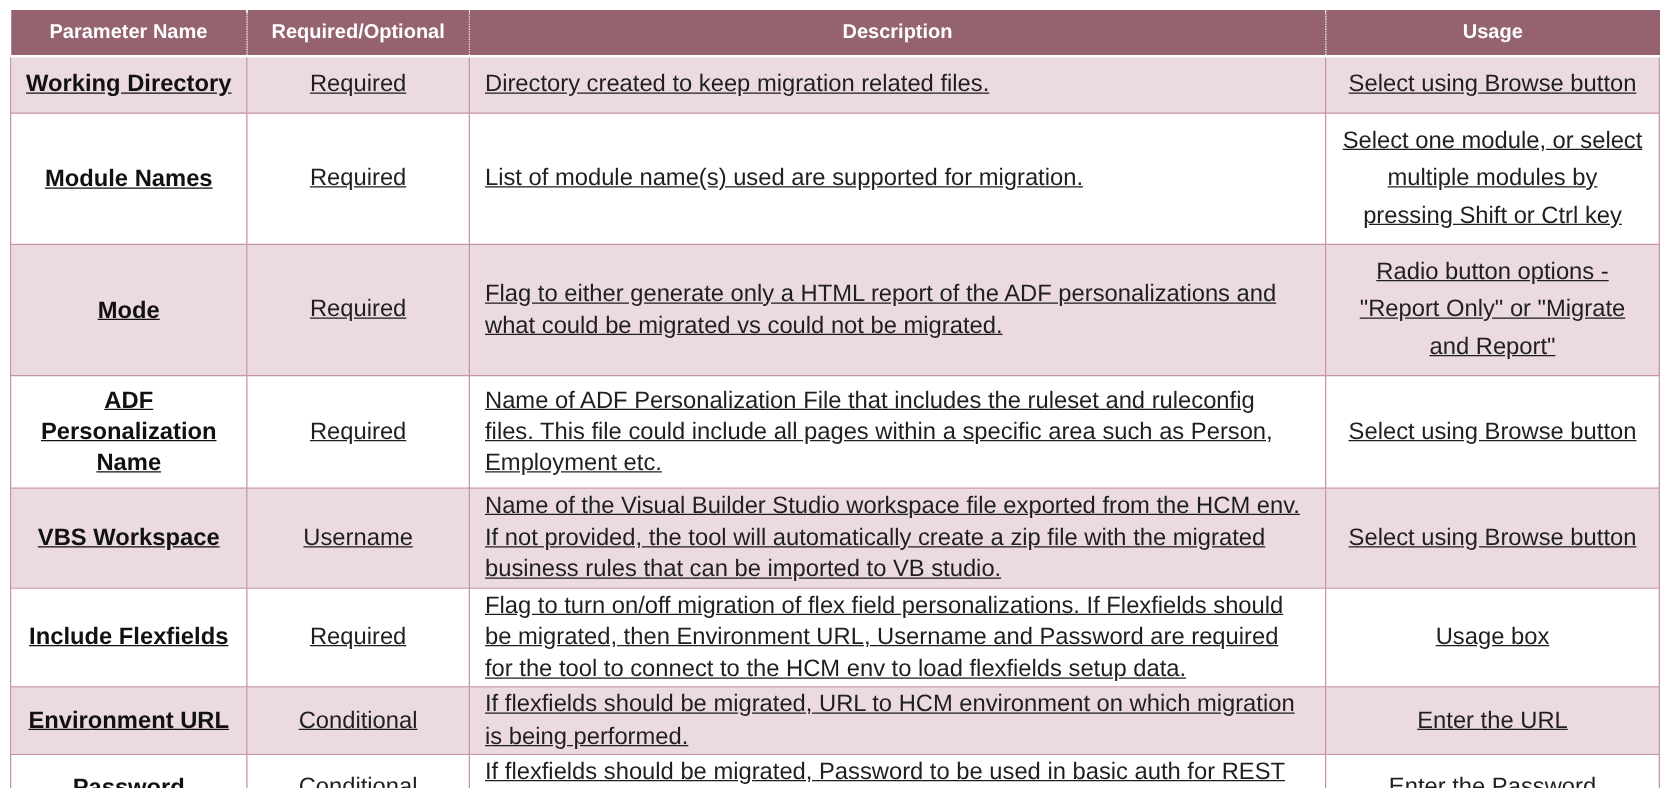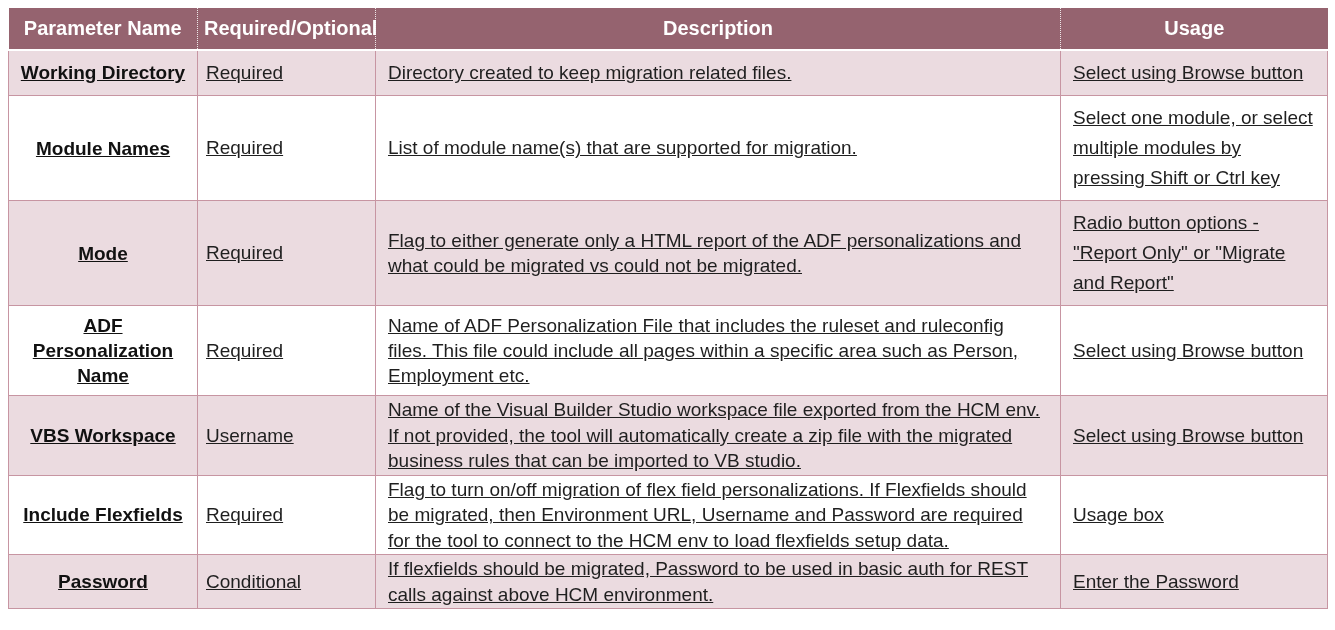--- a/index.html
+++ b/index.html
@@ -18,21 +18,21 @@
   }
   table{
     width:1319px;
     border-collapse:collapse;
     table-layout:fixed;
   }
   thead th{
     background:var(--header-bg);
     color:var(--header-text);
     font-weight:bold;
-    font-size:20px;
+    font-size:16px;
     text-align:center;
     padding:9px 6px;
     border:none;
   }
   thead th + th{
     border-left:1px dotted rgba(255,255,255,0.85);
   }
   thead tr{
     border-bottom:2px solid #FFFFFF;
   }
@@ -47,31 +47,32 @@
   tbody tr:nth-child(odd){background:var(--row-alt-bg);}
   td.c-param{
     font-weight:bold;
     color:#111111;
     text-align:center;
     white-space:pre-line;
     line-height:1.32;
     padding:7px 8px;
   }
   td.c-req{
+    text-align:center;
     padding:7px 8px;
   }
   td.c-desc{
     padding:1px 12px;
     line-height:1.34;
     text-align:left;
   }
   td.c-usage{
     padding:7px 12px;
     line-height:1.58;
-    text-align:left;
+    text-align:center;
   }
 </style>
 </head>
 <body>
 
 <table>
   <colgroup>
     <col style="width:189px">
     <col style="width:178px">
     <col style="width:685px">
@@ -89,21 +90,21 @@
   <tr>
     <td class="c-param">Working Directory</td>
     <td class="c-req">Required</td>
     <td class="c-desc">Directory created to keep migration related files.</td>
     <td class="c-usage">Select using Browse button</td>
   </tr>
 
   <tr>
     <td class="c-param">Module Names</td>
     <td class="c-req">Required</td>
-    <td class="c-desc">List of module name(s) that are supported for migration.</td>
+    <td class="c-desc">List of module name(s) used are supported for migration.</td>
     <td class="c-usage">Select one module, or select multiple modules by pressing Shift or Ctrl key</td>
   </tr>
 
   <tr>
     <td class="c-param">Mode</td>
     <td class="c-req">Required</td>
     <td class="c-desc">Flag to either generate only a HTML report of the ADF personalizations and what could be migrated vs could not be migrated.</td>
     <td class="c-usage">Radio button options - "Report Only" or "Migrate and Report"</td>
   </tr>
 
@@ -122,20 +123,26 @@
     <td class="c-usage">Select using Browse button</td>
   </tr>
 
   <tr>
     <td class="c-param">Include Flexfields</td>
     <td class="c-req">Required</td>
     <td class="c-desc">Flag to turn on/off migration of flex field personalizations. If Flexfields should be migrated, then Environment URL, Username and Password are required for the tool to connect to the HCM env to load flexfields setup data.</td>
     <td class="c-usage">Usage box</td>
   </tr>
 
+  <tr>
+    <td class="c-param">Environment URL</td>
+    <td class="c-req">Conditional</td>
+    <td class="c-desc">If flexfields should be migrated, URL to HCM environment on which migration is being performed.</td>
+    <td class="c-usage">Enter the URL</td>
+  </tr>
 
 
   <tr>
     <td class="c-param">Password</td>
     <td class="c-req">Conditional</td>
     <td class="c-desc">If flexfields should be migrated, Password to be used in basic auth for REST calls against above HCM environment.</td>
     <td class="c-usage">Enter the Password</td>
   </tr>
 </tbody>
 </table>

